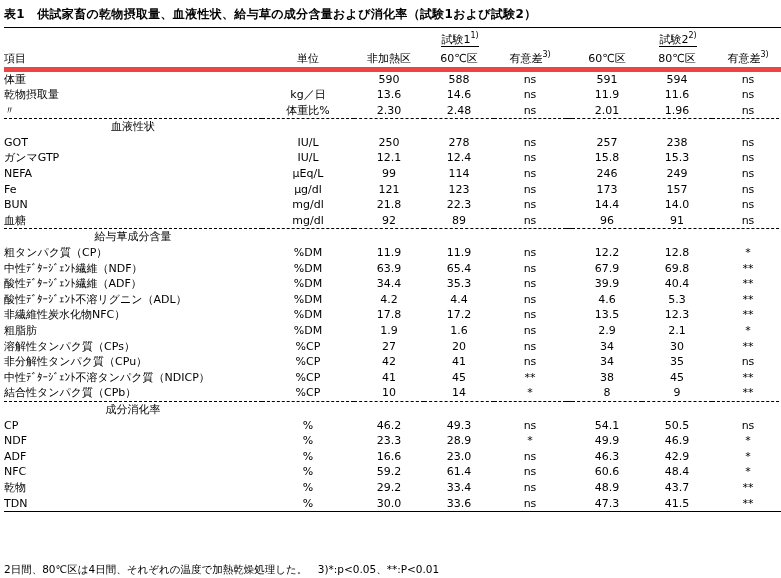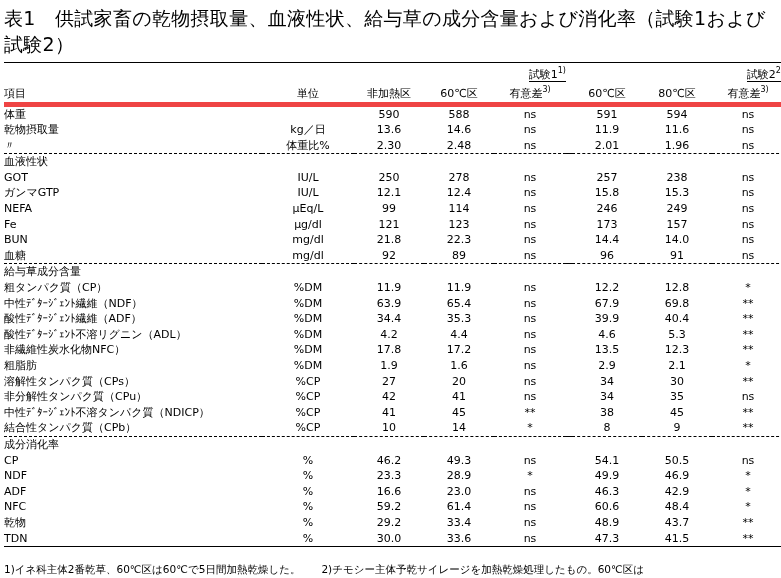--- a/index.html
+++ b/index.html
@@ -6,21 +6,21 @@
   body{
     width:781px;height:578px;
     background:#ffffff;
     font-family:"DejaVu Sans","Liberation Sans",sans-serif;
     color:#000;
     font-size:11px;
     overflow:hidden;
   }
   .page{position:relative;width:781px;height:578px;padding:0;box-sizing:border-box;}
   .title{
-    font-size:19px;font-weight:normal;
+    font-size:12px;font-weight:bold;
     padding:6px 0 4px 4px;
     letter-spacing:0.3px;
   }
   table.main{
     border-collapse:collapse;
     width:771px;
     margin-left:4px;
     table-layout:fixed;
     font-size:11px;
   }
@@ -34,29 +34,29 @@
   
   col.c-item{width:258px;}
   col.c-unit{width:92px;}
   col.c-v{width:70px;}
   col.c-sig{width:72px;}
   col.c-gap{width:6px;}
 
   .rule-top{border-top:1.6px solid #000;}
   .rule-thin{border-top:5px solid #ef4444;}
   .rule-bot{border-bottom:1.6px solid #000;}
-  .dash{border-top:1px dashed #000;}
+  .dash{border-top:1px dashed #000;text-align:center;}
 
   .c{text-align:center;}
 
   .item{padding-left:2px;}
   .ind1{padding-left:30px;}
   .grp{padding-left:2px;}
 
-  .hdr-span{text-align:right;}
+  .hdr-span{text-align:center;}
   sup{font-size:8px;vertical-align:super;}
 
   .underline-span{border-bottom:1px solid #000;}
 
   .footnotes{
     position:absolute;
     left:4px;
     bottom:2px;
     width:772px;
     font-size:10.5px;
@@ -409,16 +409,16 @@
           <td class="c  rule-bot">ns</td>
           <td class=" rule-bot"></td>
           <td class="c  rule-bot">47.3</td>
           <td class="c  rule-bot">41.5</td>
           <td class="c  rule-bot">**</td>
         </tr>
       </tbody>
   </table>
 
   <div class="footnotes">
-    <div class="fn-line">1)イネ科主体2番乾草、60℃区は60℃で5日間加熱乾燥した。　　2)チモシー主体予乾サイレージを加熱乾燥処理したもの。60℃区は</div>
+    <div class="fn-line">2日間、80℃区は4日間、それぞれの温度で加熱乾燥処理した。　3)*:p&lt;0.05、**:P&lt;0.01</div>
   </div>
 
 </div>
 
 </body></html>

